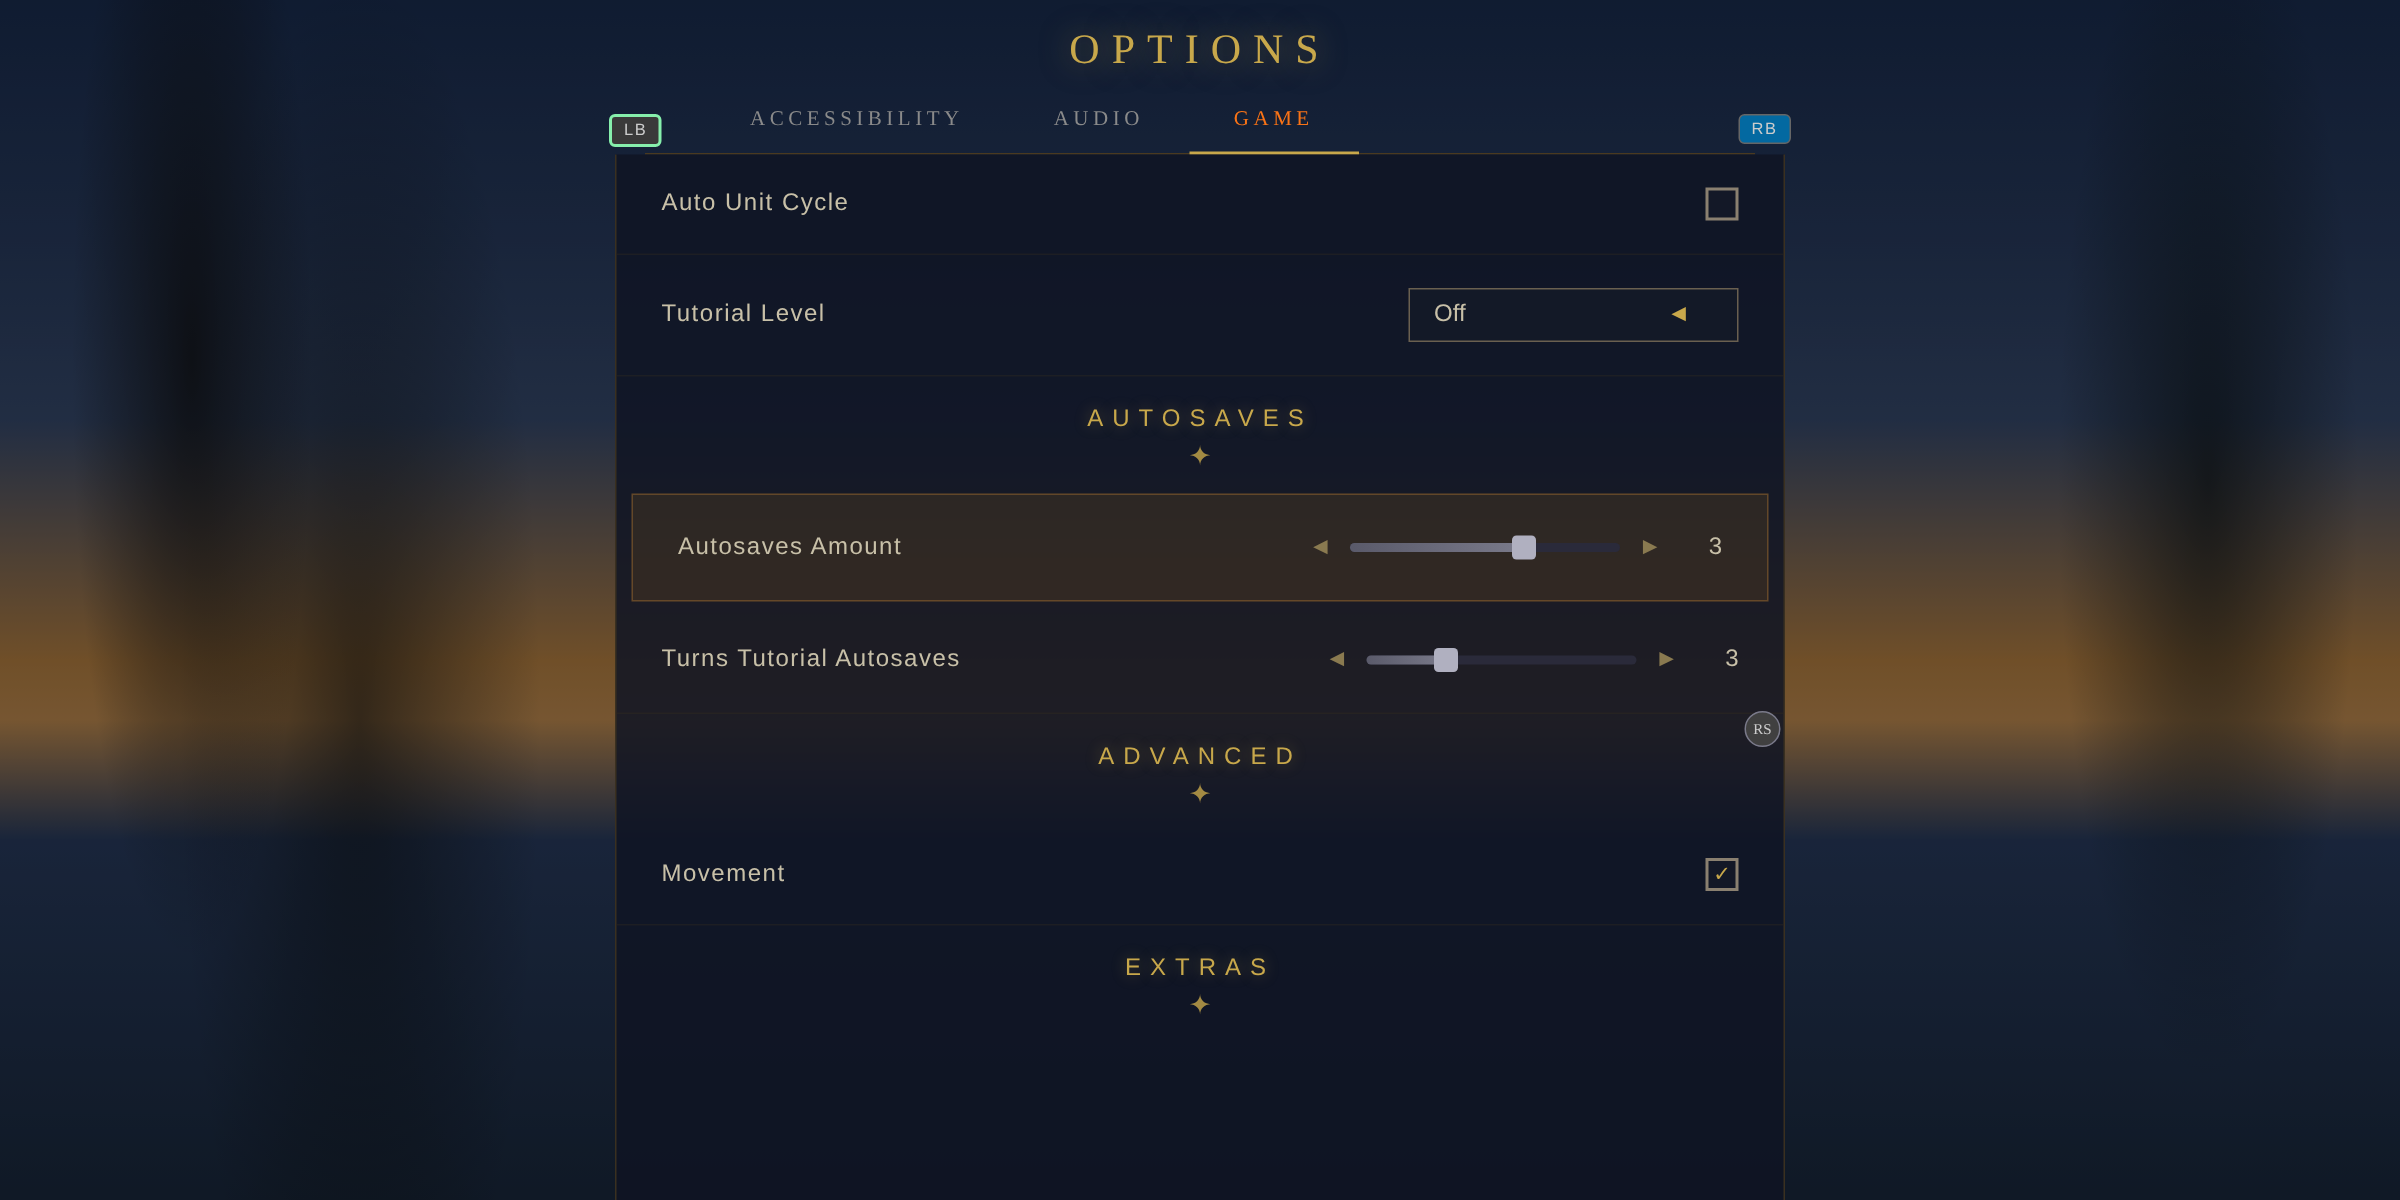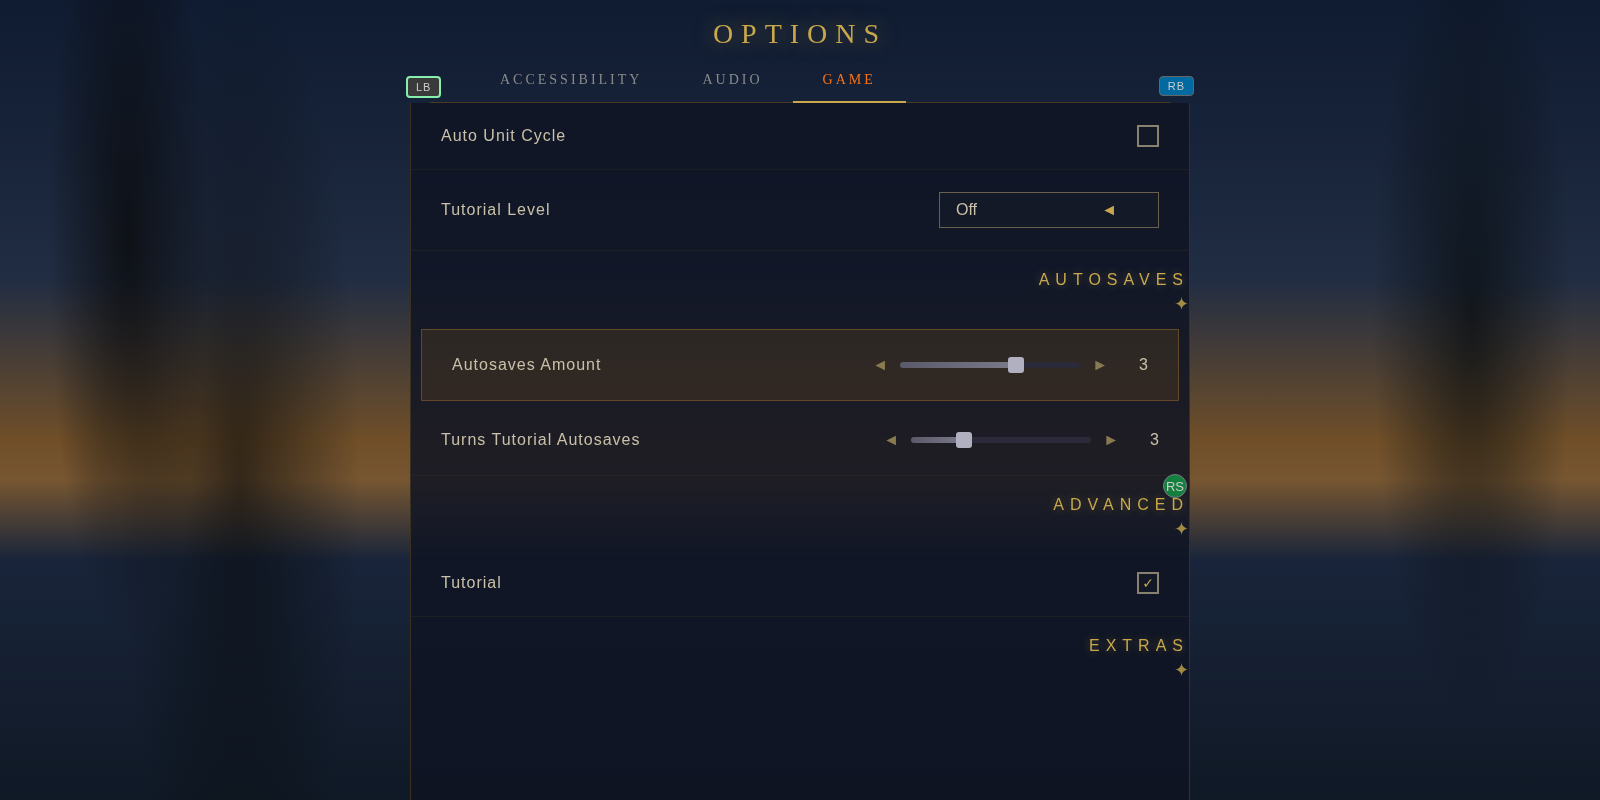--- a/index.html
+++ b/index.html
@@ -154,31 +154,31 @@
     .content-area::-webkit-scrollbar-thumb {
       background: #4a4a5a;
       border-radius: 2px;
     }
 
     .scrollbar-rs {
       position: absolute;
       right: -28px;
       top: 50%;
       transform: translateY(-50%);
-      background: #15803d;
+      background: #404040;
       border: 1px solid #7a7a8a;
       border-radius: 50%;
       width: 24px;
       height: 24px;
       display: flex;
       align-items: center;
       justify-content: center;
       color: #ccc;
-      font-size: 13px;
-      font-family: Liberation Sans, sans-serif;
+      font-size: 10px;
+      font-family: Liberation Serif, serif;
       letter-spacing: 0;
     }
 
     .option-row {
       display: flex;
       align-items: center;
       justify-content: space-between;
       padding: 22px 30px;
       border-bottom: 1px solid rgba(60, 50, 30, 0.3);
     }
@@ -215,42 +215,42 @@
       content: '✓';
       color: #c8a84b;
       font-size: 14px;
     }
 
     .dropdown-select {
       background: rgba(20, 25, 40, 0.9);
       border: 1px solid #6a6050;
       color: #c8c0a8;
       font-size: 16px;
-      padding: 8px 41px 8px 16px;
+      padding: 8px 31px 8px 16px;
       min-width: 220px;
       text-align: left;
       position: relative;
       display: flex;
       align-items: center;
       justify-content: space-between;
       cursor: pointer;
       font-family: 'Arial', sans-serif;
       gap: 29px;
     }
 
     .dropdown-arrow {
       color: #c8a84b;
       font-size: 16px;
       margin-left: 12px;
     }
 
     .section-divider {
       display: flex;
       flex-direction: column;
-      align-items: flex-end;
+      align-items: center;
       padding: 20px 0 10px 0;
     }
 
     .section-title {
       color: #c8a84b;
       font-size: 16px;
       letter-spacing: 6px;
       text-transform: uppercase;
       font-family: 'Arial', sans-serif;
       text-shadow: 0 0 10px rgba(200, 168, 75, 0.4);
@@ -379,21 +379,21 @@
         <span class="slider-value">3</span>
       </div>
     </div>
 
     <div class="section-divider">
       <span class="section-title">ADVANCED</span>
       <span class="ornament">✦</span>
     </div>
 
     <div class="option-row">
-      <span class="option-label">Tutorial</span>
+      <span class="option-label">Movement</span>
       <div class="checkbox checked"></div>
     </div>
 
     <div class="section-divider">
       <span class="section-title">EXTRAS</span>
       <span class="ornament">✦</span>
     </div>
 
     <div class="scrollbar-rs" style="position:absolute; right: 2px; top: 55%; transform: translateY(-50%);">RS</div>
 

